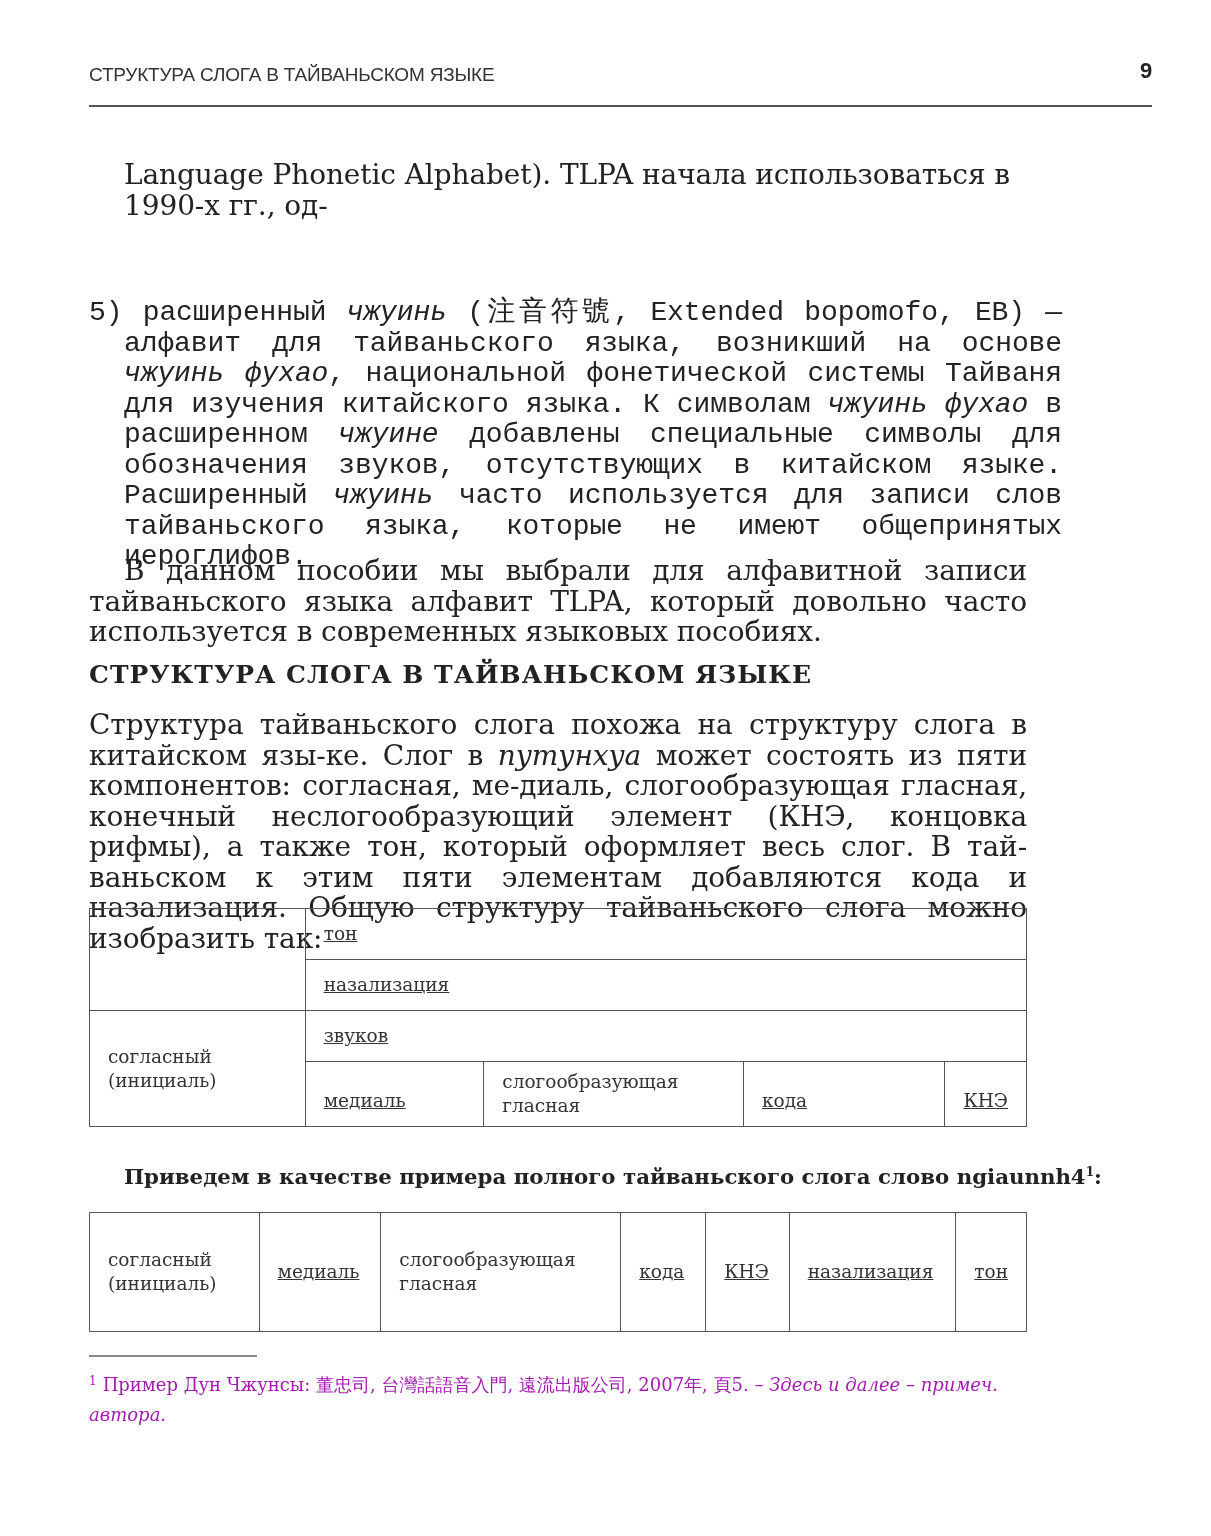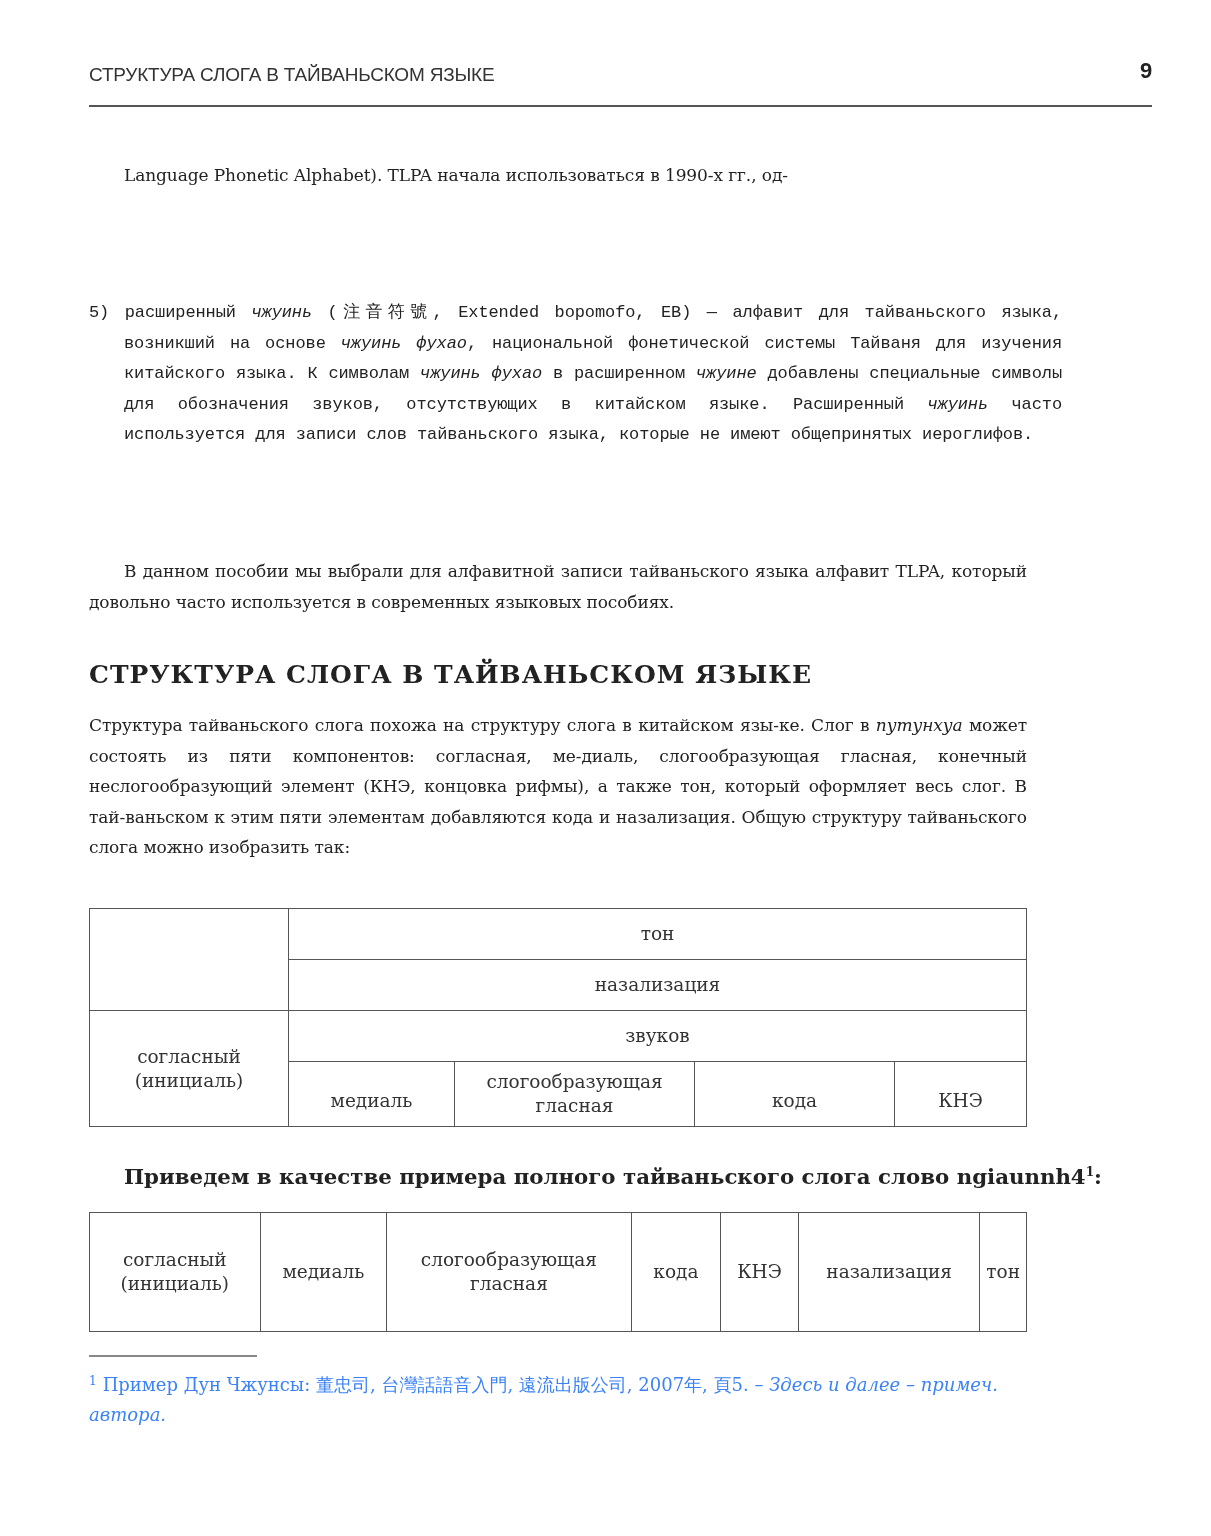--- a/index.html
+++ b/index.html
@@ -3,36 +3,36 @@
 <meta charset="utf-8">
 <style>
   html, body { margin: 0; padding: 0; background: #ffffff; }
   body { width: 1211px; height: 1536px; position: relative; overflow: hidden;
          font-family: "DejaVu Serif", "Liberation Serif", serif; color: #222; }
   .running-head { position: absolute; left: 89px; top: 64px; width: 1063px; height: 30px;
          font-family: "Liberation Sans", sans-serif; font-size: 19px; color: #333; letter-spacing: -0.2px; }
   .running-head .page-num { position: absolute; right: 0; top: -6px; font-weight: bold; font-size: 22px; color: #222; }
   .head-rule { position: absolute; left: 89px; top: 105px; width: 1063px; height: 2px; background: #555; }
 
-  .text { position: absolute; left: 89px; width: 938px; font-size: 17px; line-height: 30.5px;
+  .text { position: absolute; left: 89px; width: 938px; font-size: 28px; line-height: 30.5px;
           text-align: justify; letter-spacing: -0.1px; }
   .text p { margin: 0; }
   .indent-block { padding-left: 35px; }
   .list-item { padding-left: 35px; text-indent: -35px; font-family: Liberation Mono, monospace; }
   .para-indent { text-indent: 35px; }
   i, .it { font-style: italic; }
 
   .section-title { position: absolute; left: 89px; top: 660px; font-size: 25px; font-weight: bold;
           letter-spacing: 1px; color: #222; }
 
   table.t { position: absolute; border-collapse: collapse; font-size: 18.5px; color: #333; }
-  table.t td { border: 1.6px solid #555; text-align: center; vertical-align: middle; padding: 0 6px; line-height: 24px; }
+  table.t td { border: 1.6px solid #555; vertical-align: middle; padding: 0 18px; line-height: 24px; text-decoration: underline; }
 
   .fn-rule { position: absolute; left: 89px; top: 1355px; width: 168px; height: 2px; background: #888; }
-  .footnote { position: absolute; left: 89px; top: 1366px; width: 945px; font-size: 18px; line-height: 30px; color: #3b82f6; }
+  .footnote { position: absolute; left: 89px; top: 1366px; width: 945px; font-size: 18px; line-height: 30px; color: #a21caf; }
   .footnote sup { font-size: 12px; vertical-align: 6px; margin-right: 6px; }
   .intro-example { position: absolute; left: 124px; top: 1164px; font-size: 21.3px; font-weight: bold; }
   .intro-example sup { font-size: 12px; vertical-align: 8px; }
 </style>
 </head>
 <body>
 
 <div class="running-head">
   <span>СТРУКТУРА СЛОГА В ТАЙВАНЬСКОМ ЯЗЫКЕ</span>
   <span class="page-num">9</span>

